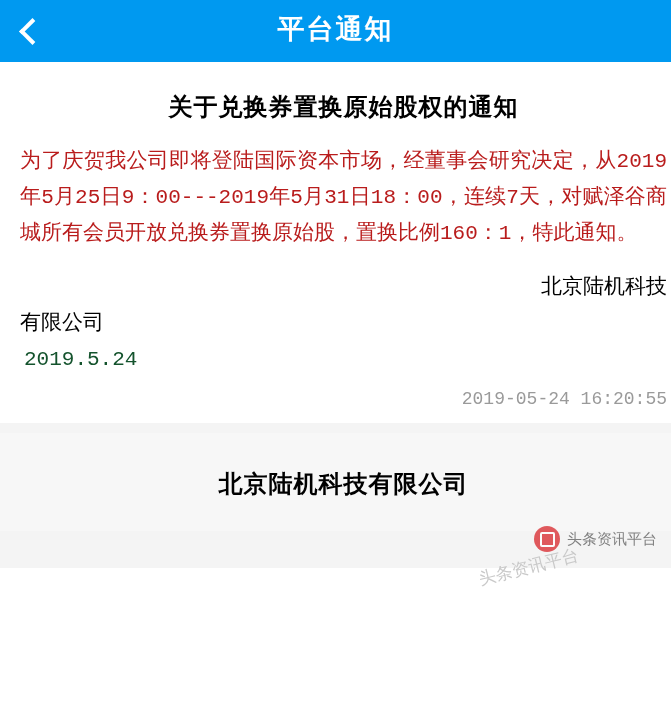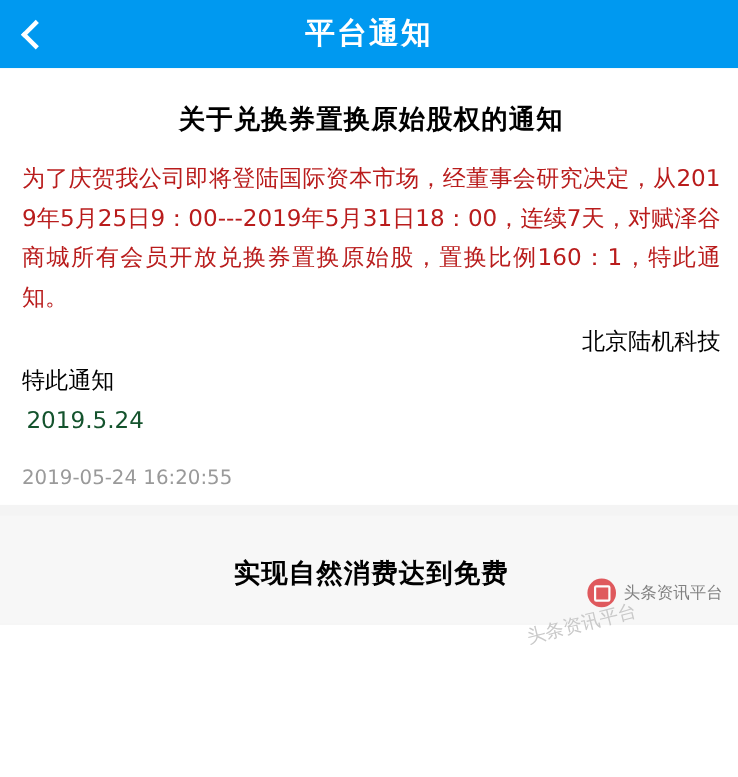--- a/index.html
+++ b/index.html
@@ -14,20 +14,21 @@
     font-family: "DejaVu Sans", "Liberation Sans", sans-serif;
     overflow: hidden;
     position: relative;
   }
 
   .app {
     width: 671px;
     height: 568px;
     position: relative;
     background: #f4f4f4;
+    font-family: Liberation Mono, monospace;
   }
 
   
   .header {
     height: 62px;
     background: #0099f0;
     display: flex;
     align-items: center;
     position: relative;
   }
@@ -59,21 +60,21 @@
     color: #ffffff;
     font-size: 27px;
     font-weight: bold;
     letter-spacing: 2px;
     pointer-events: none;
   }
 
   
   .card {
     background: #ffffff;
-    padding: 20px 16px 10px 20px;
+    padding: 20px 4px 10px 20px;
     position: relative;
   }
   .card.second {
     background: #f7f7f7;
     margin-top: 10px;
     padding-top: 26px;
   }
   .card-title {
     text-align: center;
     font-size: 24px;
@@ -88,40 +89,40 @@
     color: #b91c1c;
     line-height: 1.72;
     text-align: justify;
     word-break: break-all;
   }
   .sign-line {
     font-size: 21px;
     color: #000000;
     line-height: 1.72;
     text-align: right;
-    margin-top: 4px;
+    margin-top: 18px;
   }
   .sign-line2 {
     font-size: 21px;
     color: #000000;
     line-height: 1.72;
     text-align: left;
   }
   .sign-date {
     font-size: 21px;
     color: #14532d;
     line-height: 1.72;
     text-align: left;
     padding-left: 4px;
   }
   .timestamp {
-    text-align: left;
+    text-align: right;
     color: #9a9a9a;
     font-size: 18px;
-    margin-top: 24px;
+    margin-top: 11px;
     margin-bottom: 4px;
   }
 
   
   .watermark {
     position: absolute;
     right: 14px;
     bottom: 16px;
     display: flex;
     align-items: center;
@@ -172,27 +173,27 @@
     <div class="back-btn">
       <span class="chevron-left"></span>
     </div>
     <div class="header-title">平台通知</div>
   </div>
 
   <div class="card">
     <div class="card-title">关于兑换券置换原始股权的通知</div>
     <div class="card-body">为了庆贺我公司即将登陆国际资本市场，经董事会研究决定，从2019年5月25日9：00---2019年5月31日18：00，连续7天，对赋泽谷商城所有会员开放兑换券置换原始股，置换比例160：1，特此通知。</div>
     <div class="sign-line">北京陆机科技</div>
-    <div class="sign-line2">特此通知</div>
+    <div class="sign-line2">有限公司</div>
     <div class="sign-date">2019.5.24</div>
     <div class="timestamp">2019-05-24 16:20:55</div>
   </div>
 
   <div class="card second">
-    <div class="card-title">实现自然消费达到免费</div>
+    <div class="card-title">北京陆机科技有限公司</div>
 
   </div>
 
   <div class="wm-diag">头条资讯平台</div>
 
   <div class="watermark">
     <div class="wm-logo"></div>
     <div class="wm-text">头条资讯平台</div>
   </div>
 

